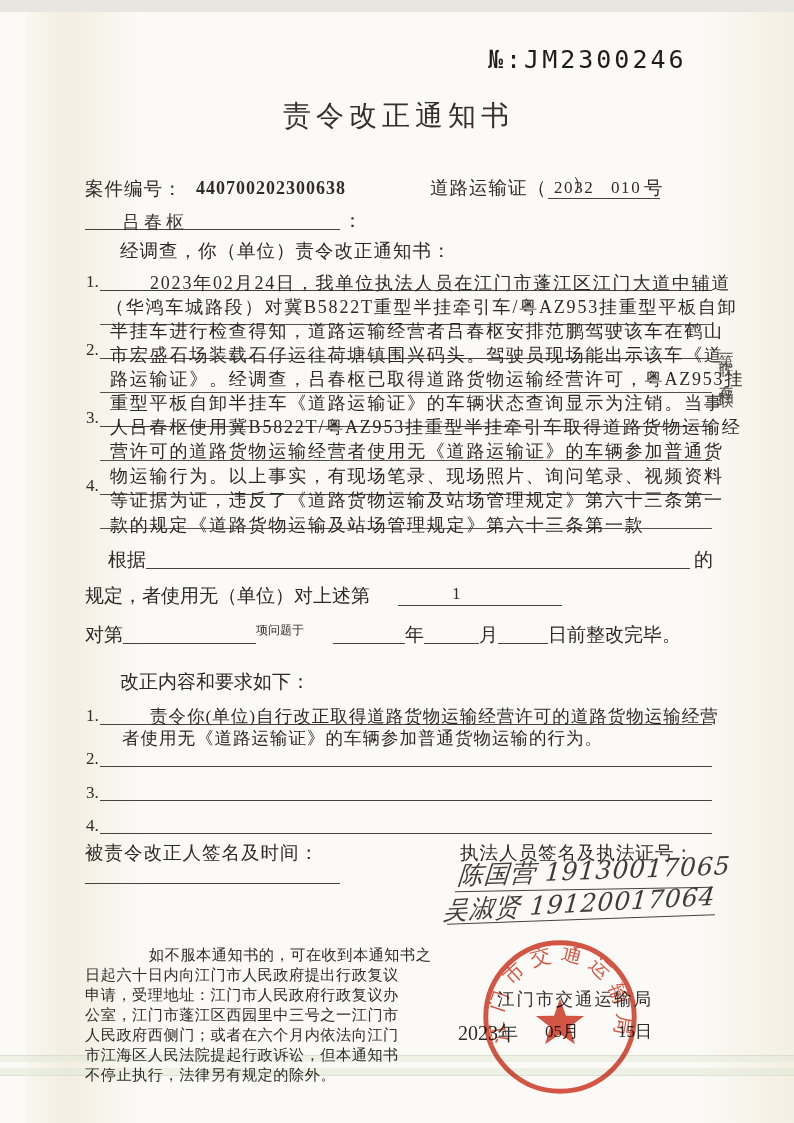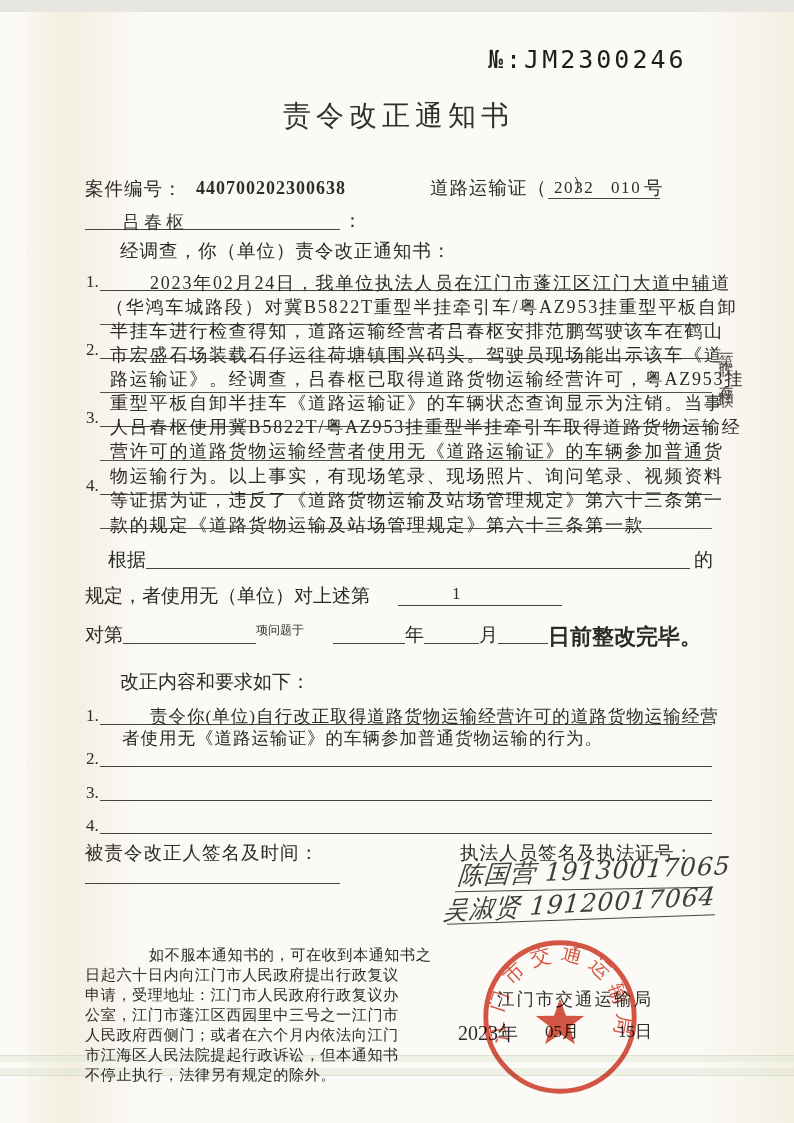--- a/index.html
+++ b/index.html
@@ -57,21 +57,21 @@
   .o1val{left:452px;top:572px;font-size:17px;}
   .o1post{left:564px;top:571px;font-size:19px;}
   .o2pre{left:85px;top:610px;font-size:19px;}
   .o2r1{left:123px;top:631px;width:133px;}
   .o2mid{left:256px;top:610px;font-size:12px;}
   .o2r2{left:333px;top:631px;width:72px;}
   .o2y{left:405px;top:610px;font-size:19px;}
   .o2r3{left:424px;top:631px;width:55px;}
   .o2m{left:479px;top:610px;font-size:19px;}
   .o2r4{left:498px;top:631px;width:50px;}
-  .o2post{left:548px;top:610px;font-size:22px;font-weight:bold;}
+  .o2post{left:548px;top:610px;font-size:19px;}
 
   .corrHdr{left:120px;top:657px;font-size:19px;}
   .cn1{left:86px;top:694px;} .cn2{left:86px;top:737px;}
   .cn3{left:86px;top:771px;} .cn4{left:86px;top:804px;}
   .cr{left:100px;width:612px;}
   .cr1{top:712px;} .cr2{top:754px;} .cr3{top:788px;} .cr4{top:821px;}
   .ct1{left:150px;top:692px;font-size:17.5px;letter-spacing:1px;}
   .ct2{left:122px;top:714px;font-size:17.5px;letter-spacing:1px;}
 
   .sigL{left:85px;top:828px;}

